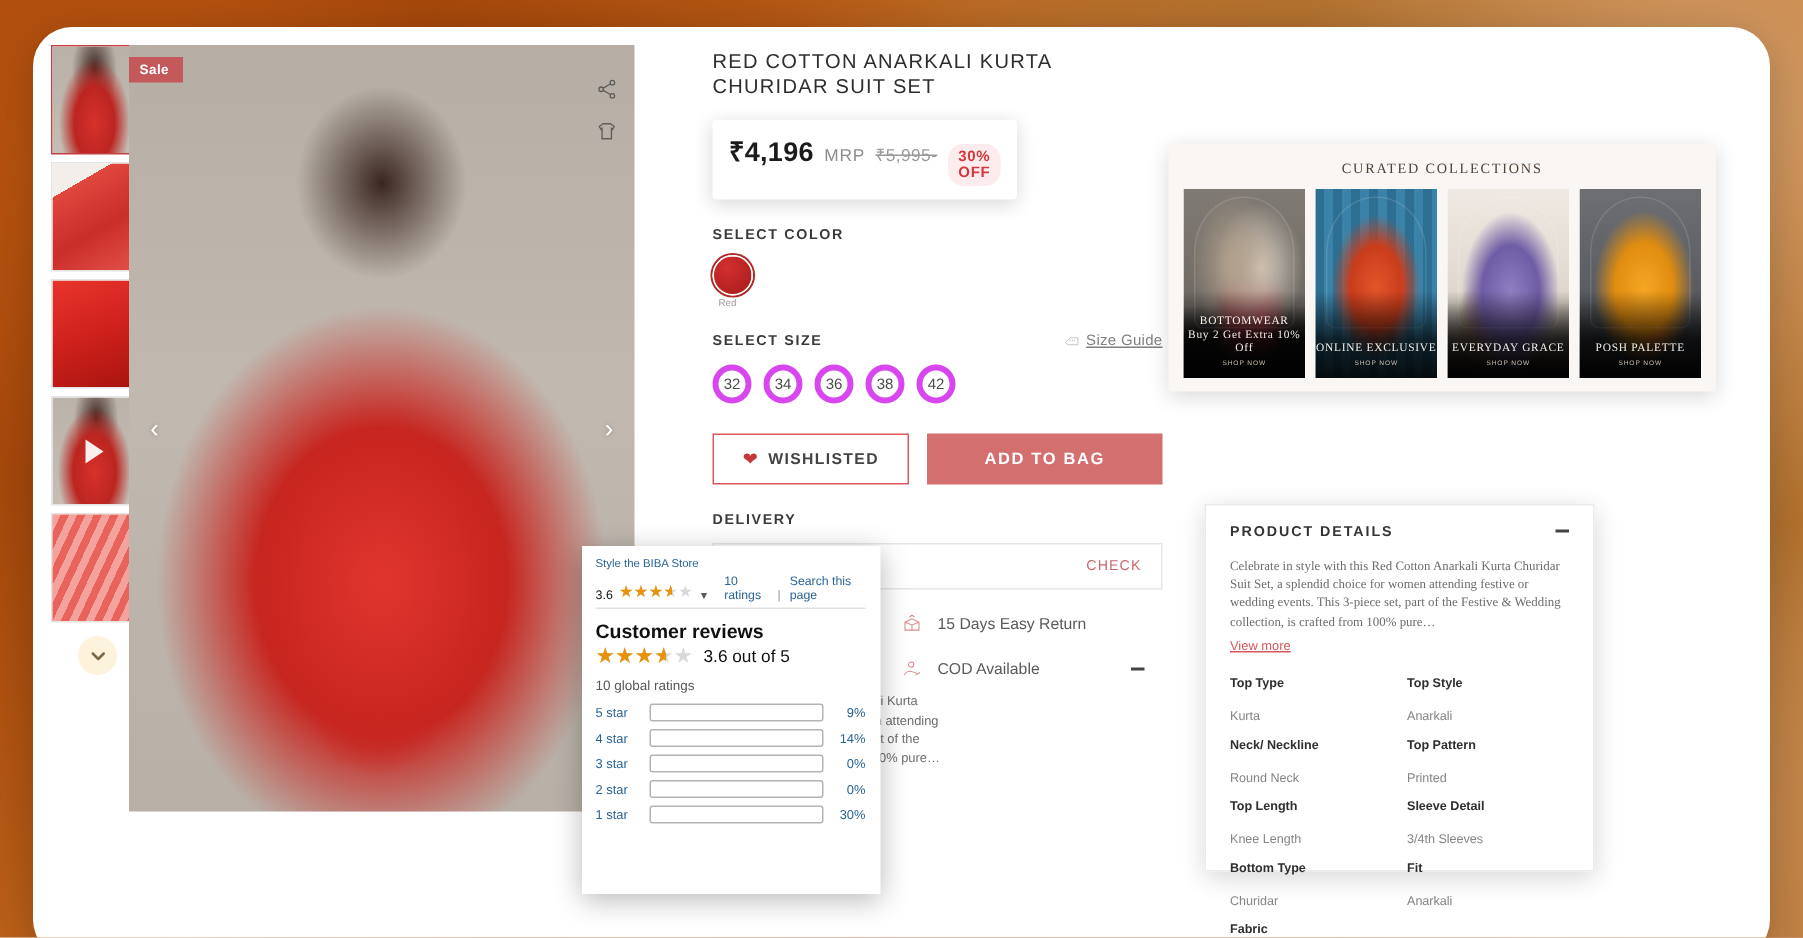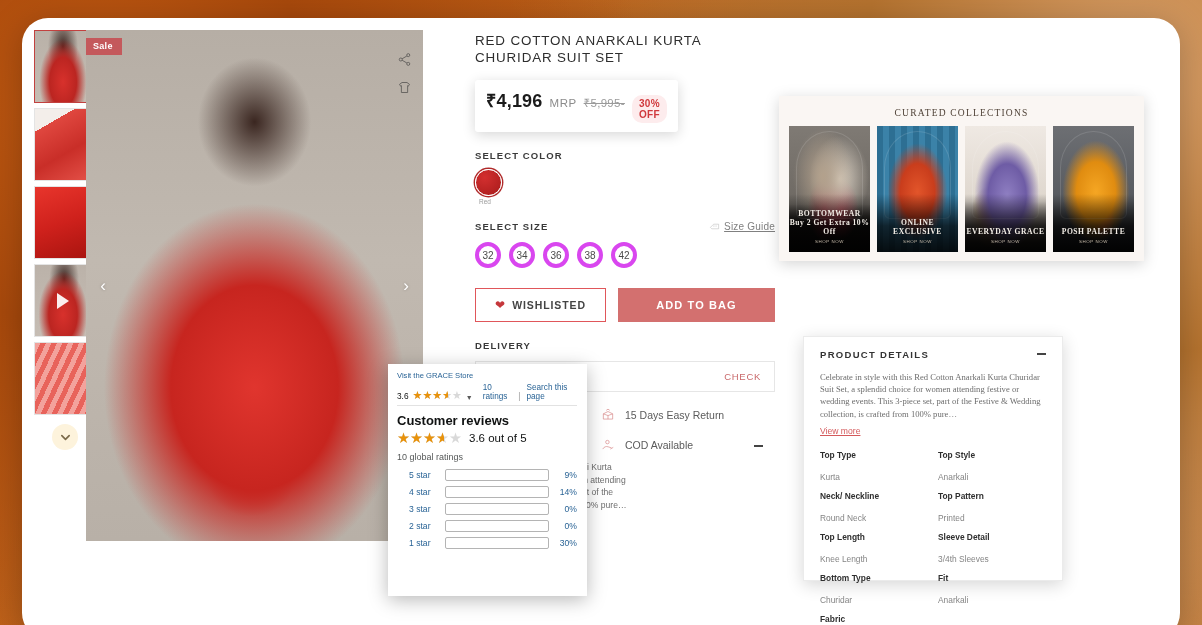--- a/index.html
+++ b/index.html
@@ -236,21 +236,21 @@
     border: 1px solid rgba(255,255,255,.13);
   }
   .coll .shade {
     position: absolute; left: 0; right: 0; bottom: 0; height: 46%;
     background: linear-gradient(180deg, rgba(0,0,0,0) 0%, rgba(0,0,0,.72) 55%, rgba(0,0,0,.9) 100%);
   }
   .coll .cap {
     position: absolute; left: 0; right: 0; bottom: 16px;
     text-align: center; color: #f2ede6;
     font-family: "Liberation Serif", serif;
-    font-size: 7.6px; font-weight: bold; letter-spacing: .5px;
+    font-size: 7.6px; font-weight: normal; letter-spacing: .5px;
     line-height: 9px;
   }
   .coll .sub {
     position: absolute; left: 0; right: 0; bottom: 8px;
     text-align: center; color: #cbbfae;
     font-size: 4.4px; letter-spacing: .6px;
   }
 
   
   .details {
@@ -326,21 +326,21 @@
   }
   .caret { font-size: 7px; color: #5a5a5a; cursor: pointer; }
   .amz-links { font-size: 8.2px; color: #2a6496; margin-left: 6px; cursor: pointer; }
   .amz-sep { font-size: 8.2px; color: #999; margin: 0 2px; }
   .cr-head { font-size: 13px; font-weight: bold; color: #0f1111; margin-top: 7px; }
   .cr-score { display: flex; align-items: center; gap: 7px; margin-top: 3px; }
   .cr-score .stars { font-size: 14.5px; }
   .cr-out { font-size: 11.5px; color: #0f1111; }
   .cr-global { font-size: 9px; color: #565959; margin-top: 6px; }
   .bars { margin-top: 7px; }
-  .bar-row { display: flex; align-items: center; gap: 4px; margin-bottom: 5px; margin-left: 12px; }
+  .bar-row { display: flex; align-items: center; gap: 4px; margin-bottom: 5px; }
   .bar-lbl { font-size: 8.6px; color: #2a6496; width: 32px; cursor: pointer; }
   .bar-track {
     flex: 1; height: 12px; background: #fff;
     border: 1px solid #b4b4b4; border-radius: 2px;
     overflow: hidden; cursor: pointer;
   }
   .bar-fill { height: 100%; background: #e3892a; }
   .bar-pct { font-size: 8.6px; color: #2a6496; width: 24px; text-align: right; cursor: pointer; }
 </style>
 </head>
@@ -547,21 +547,21 @@
         <div class="spec-v">Anarkali</div>
       </div>
       <div>
         <div class="spec-k">Fabric</div>
         <div class="spec-v">Cotton</div>
       </div>
     </div>
   </div>
 
   <div class="reviews">
-    <div class="store-link">Visit the GRACE Store</div>
+    <div class="store-link">Style the BIBA Store</div>
     <div class="amz-rating-row">
       <span class="amz-num">3.6</span>
       <span class="stars">
         <span class="bgs">★★★★★</span>
         <span class="fgs" id="stars-small" style="width: 72%;">★★★★★</span>
       </span>
       <span class="caret">▼</span>
       <span class="amz-links">10 ratings</span>
       <span class="amz-sep">|</span>
       <span class="amz-links" style="margin-left:0">Search this page</span>

